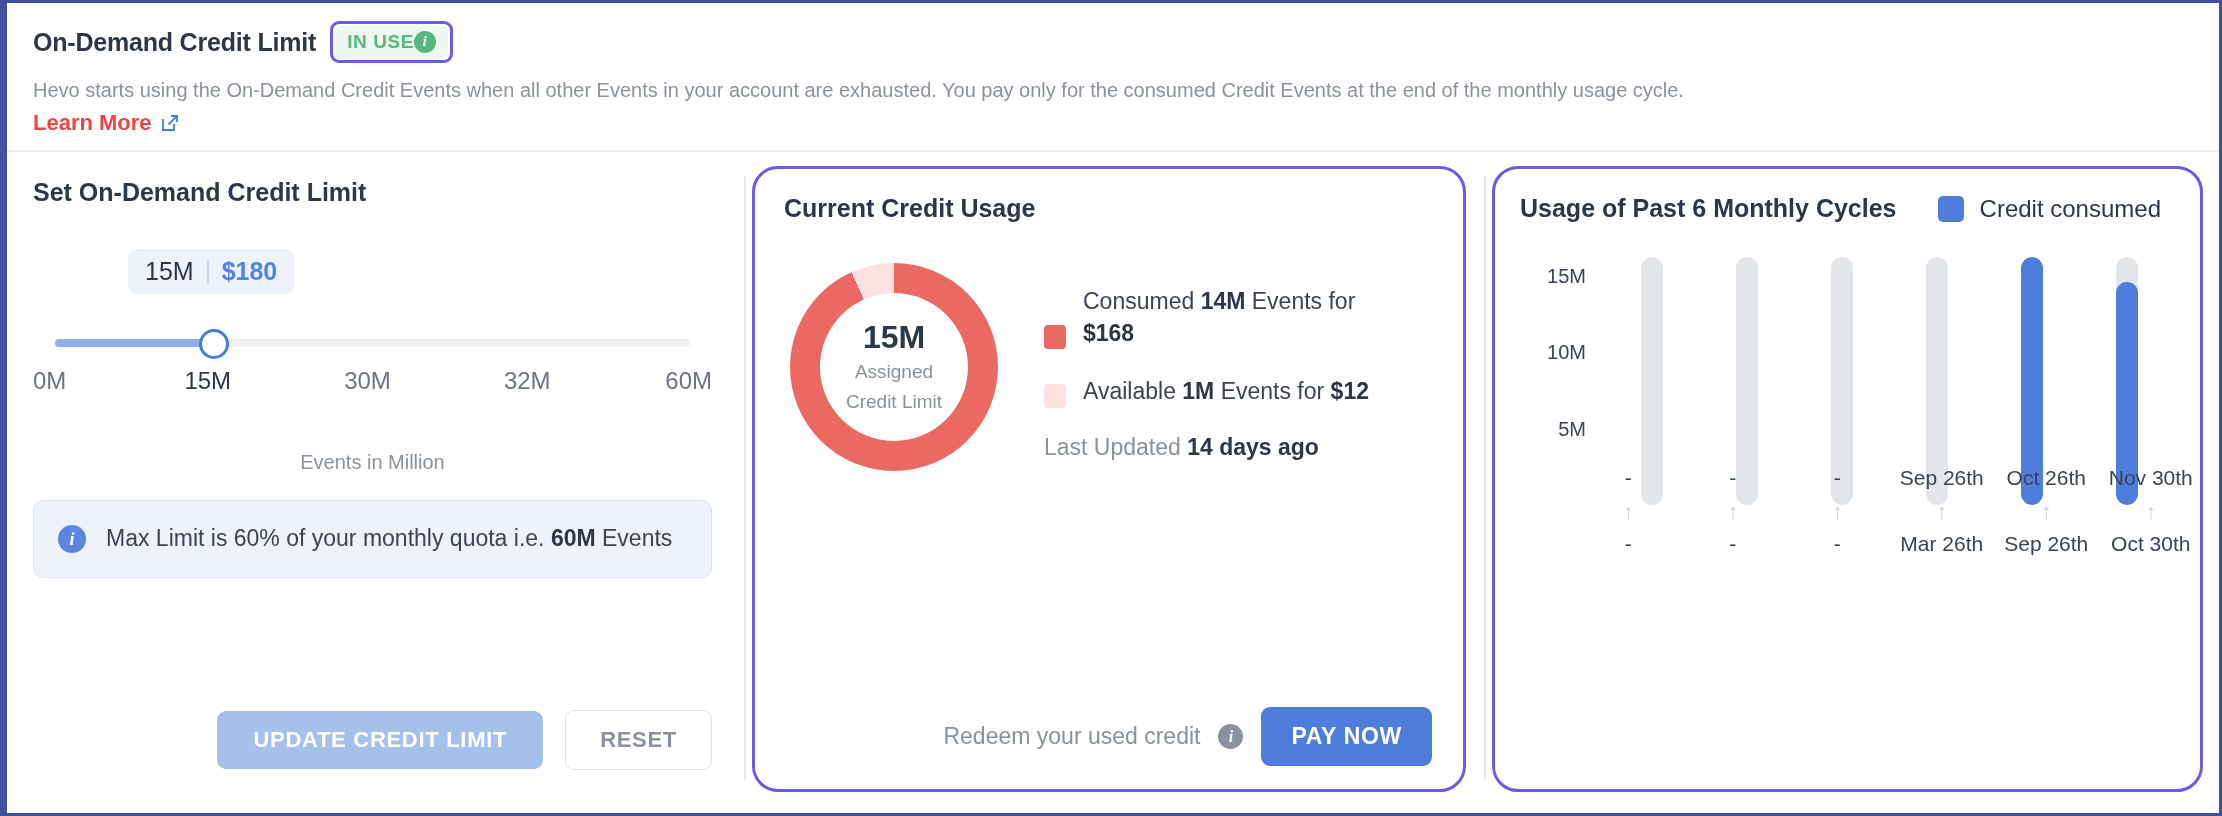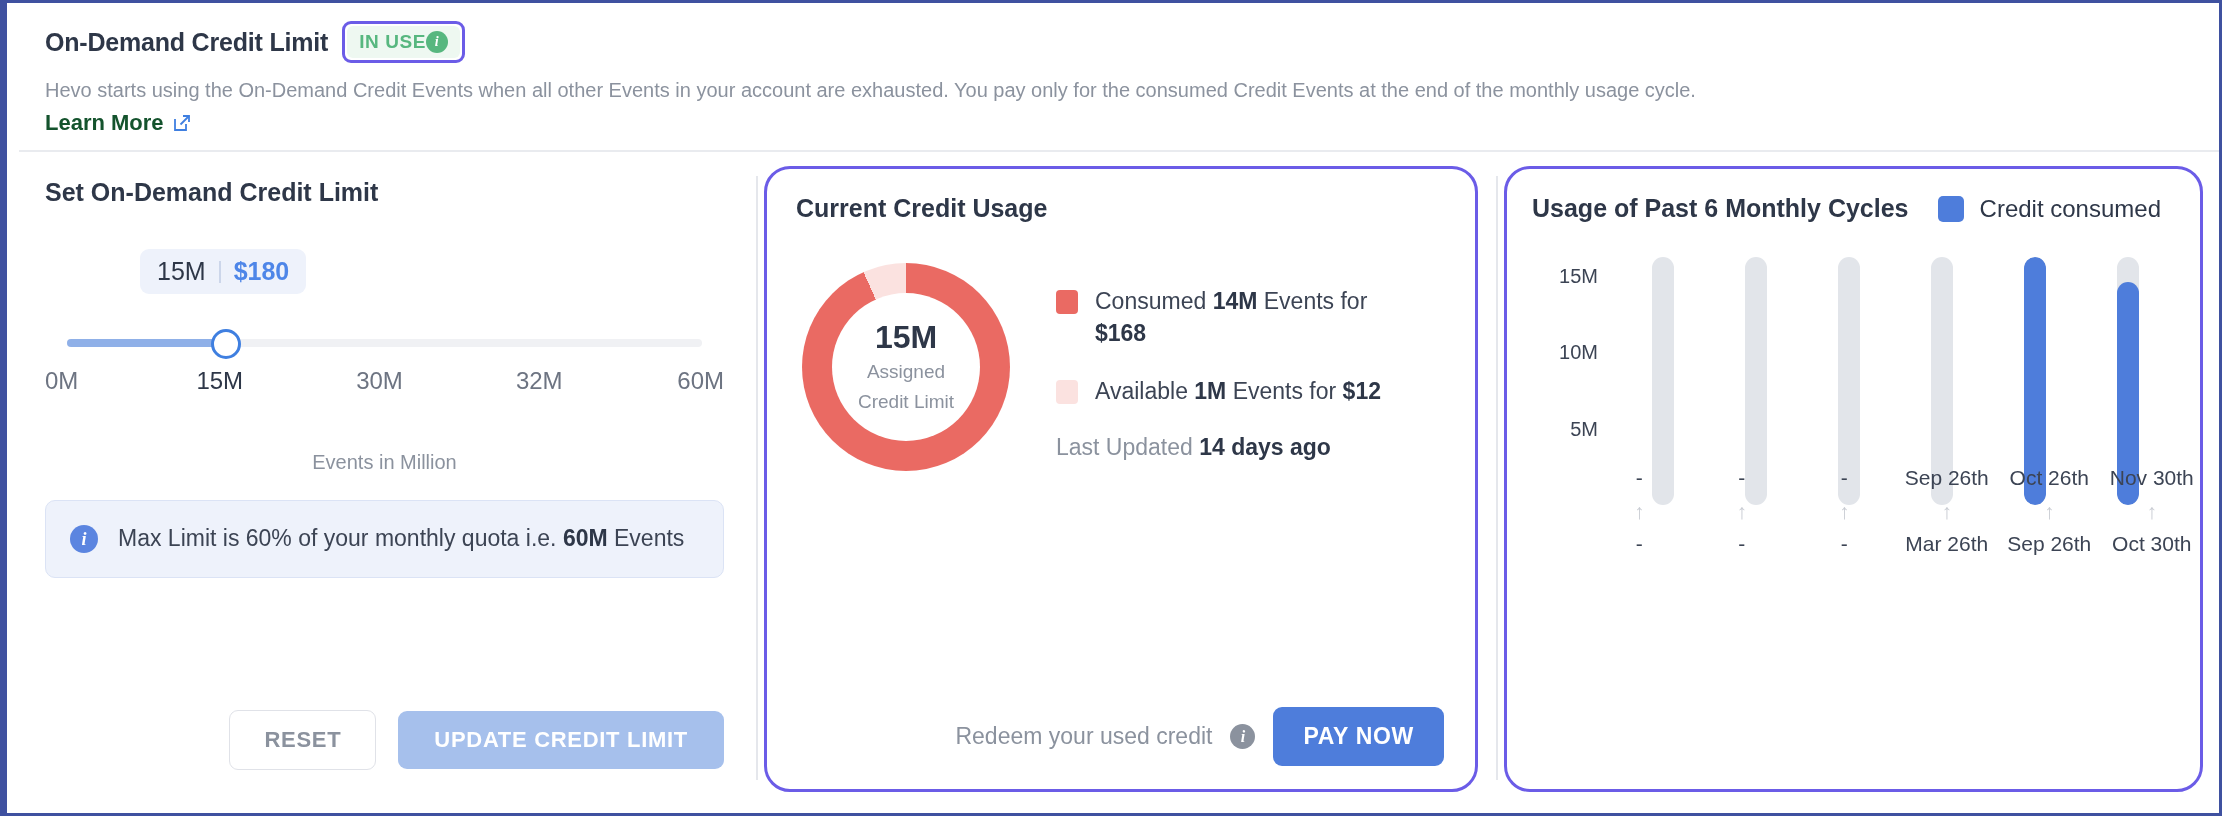--- a/index.html
+++ b/index.html
@@ -11,21 +11,20 @@
   }
   .page {
     position: relative;
     width: 2222px; height: 816px;
     background: #ffffff;
     border-left: 7px solid #3f51a0;
     border-top: 3px solid #3f51a0;
     border-right: 3px solid #3f51a0;
     border-bottom: 3px solid #3f51a0;
     overflow: hidden;
-    padding-left: 12px;
   }
 
   
   .header { padding: 16px 26px 14px 26px; }
   .header-row { display: flex; align-items: center; gap: 14px; height: 46px; }
   .header-title {
     font-size: 25px; font-weight: bold; color: #2e3748;
     letter-spacing: -0.2px;
   }
   .badge-ring {
@@ -53,21 +52,21 @@
   .info-dot.blue  { background: #5b85e0; }
   .info-dot.gray  { background: #8b929e; }
 
   .header-desc {
     margin-top: 12px;
     font-size: 20px; color: #8b929e; line-height: 1.35;
   }
   .learn-more {
     margin-top: 6px;
     display: inline-flex; align-items: center; gap: 8px;
-    font-size: 22px; font-weight: bold; color: #14532d;
+    font-size: 22px; font-weight: bold; color: #ef4444;
     cursor: pointer;
   }
   .ext-ico { display: inline-block; width: 20px; height: 20px; }
 
   .hr { height: 2px; background: #e9ebef; width: 100%; }
 
   
   .body { display: flex; height: 654px; position: relative; }
 
   .col-left  { width: 735px; position: relative; padding: 26px 30px 0 26px; }
@@ -172,21 +171,21 @@
   .donut .hole {
     position: absolute; left: 50%; top: 50%;
     transform: translate(-50%,-50%);
     width: 148px; height: 148px; background: #fff; border-radius: 50%;
     display: flex; flex-direction: column; align-items: center; justify-content: center;
   }
   .donut .big { font-size: 32px; font-weight: bold; color: #2e3748; }
   .donut .sub { font-size: 19px; color: #8b929e; line-height: 1.45; margin-top: 2px; }
 
   .legend { margin-left: 46px; padding-top: 22px; }
-  .legend-item { display: flex; align-items: flex-start; gap: 17px; margin-bottom: 26px; }
+  .legend-item { display: flex; align-items: flex-end; gap: 17px; margin-bottom: 26px; }
   .sw { width: 22px; height: 24px; border-radius: 4px; flex: 0 0 auto; margin-top: 5px; }
   .legend-text { font-size: 23px; color: #3c4454; line-height: 1.4; max-width: 300px; }
   .legend-text b { color: #2e3748; font-weight: bold; }
   .last-updated { font-size: 23px; color: #8b929e; margin-top: 4px; }
   .last-updated b { color: #2e3748; font-weight: bold; }
 
   .pay-row {
     position: absolute; right: 30px; bottom: 26px;
     display: flex; align-items: center; gap: 18px;
   }
@@ -287,22 +286,22 @@
       </div>
 
       <div class="axis-caption">Events in Million</div>
 
       <div class="infobox">
         <span class="info-dot blue">i</span>
         <div class="txt"><span>Max Limit is 60% of your monthly quota i.e. </span><b>60M</b><span> Events</span></div>
       </div>
 
       <div class="btn-row">
+        <button class="btn btn-primary-muted">UPDATE CREDIT LIMIT</button>
         <button class="btn btn-reset">RESET</button>
-        <button class="btn btn-primary-muted">UPDATE CREDIT LIMIT</button>
       </div>
     </div>
 
     <div class="divider-v" style="left:737px;"></div>
 
     <div class="col-mid">
       <div class="outlined-card" style="left:10px; top:14px; right:16px; bottom:14px;"></div>
       <div class="mid-inner">
         <div class="section-title">Current Credit Usage</div>
 

